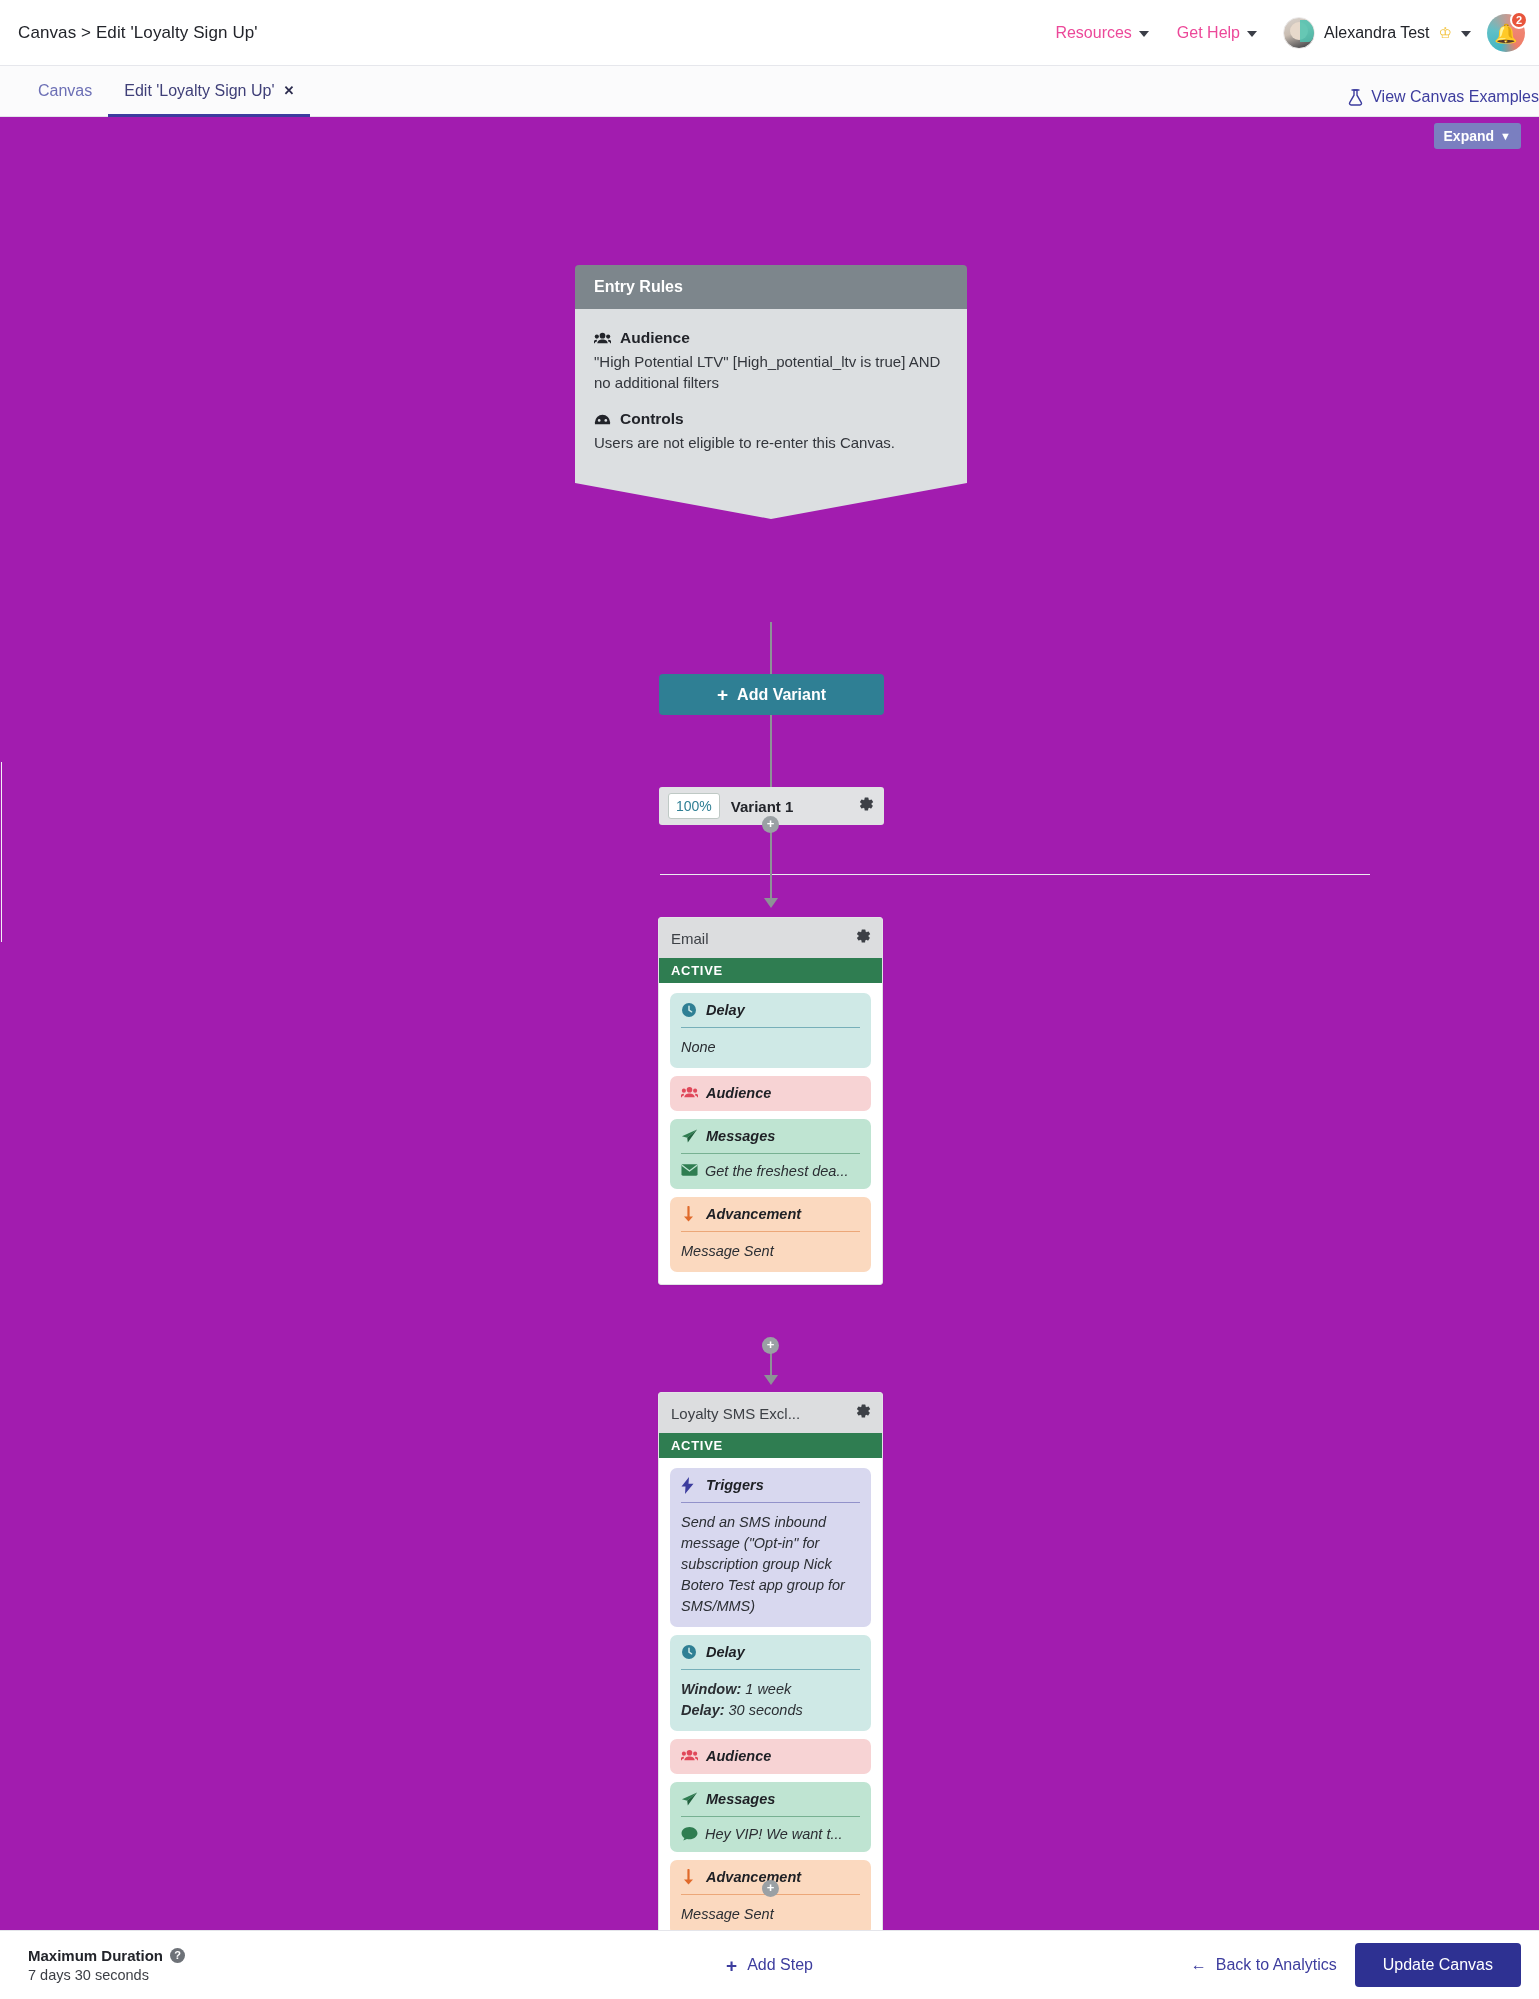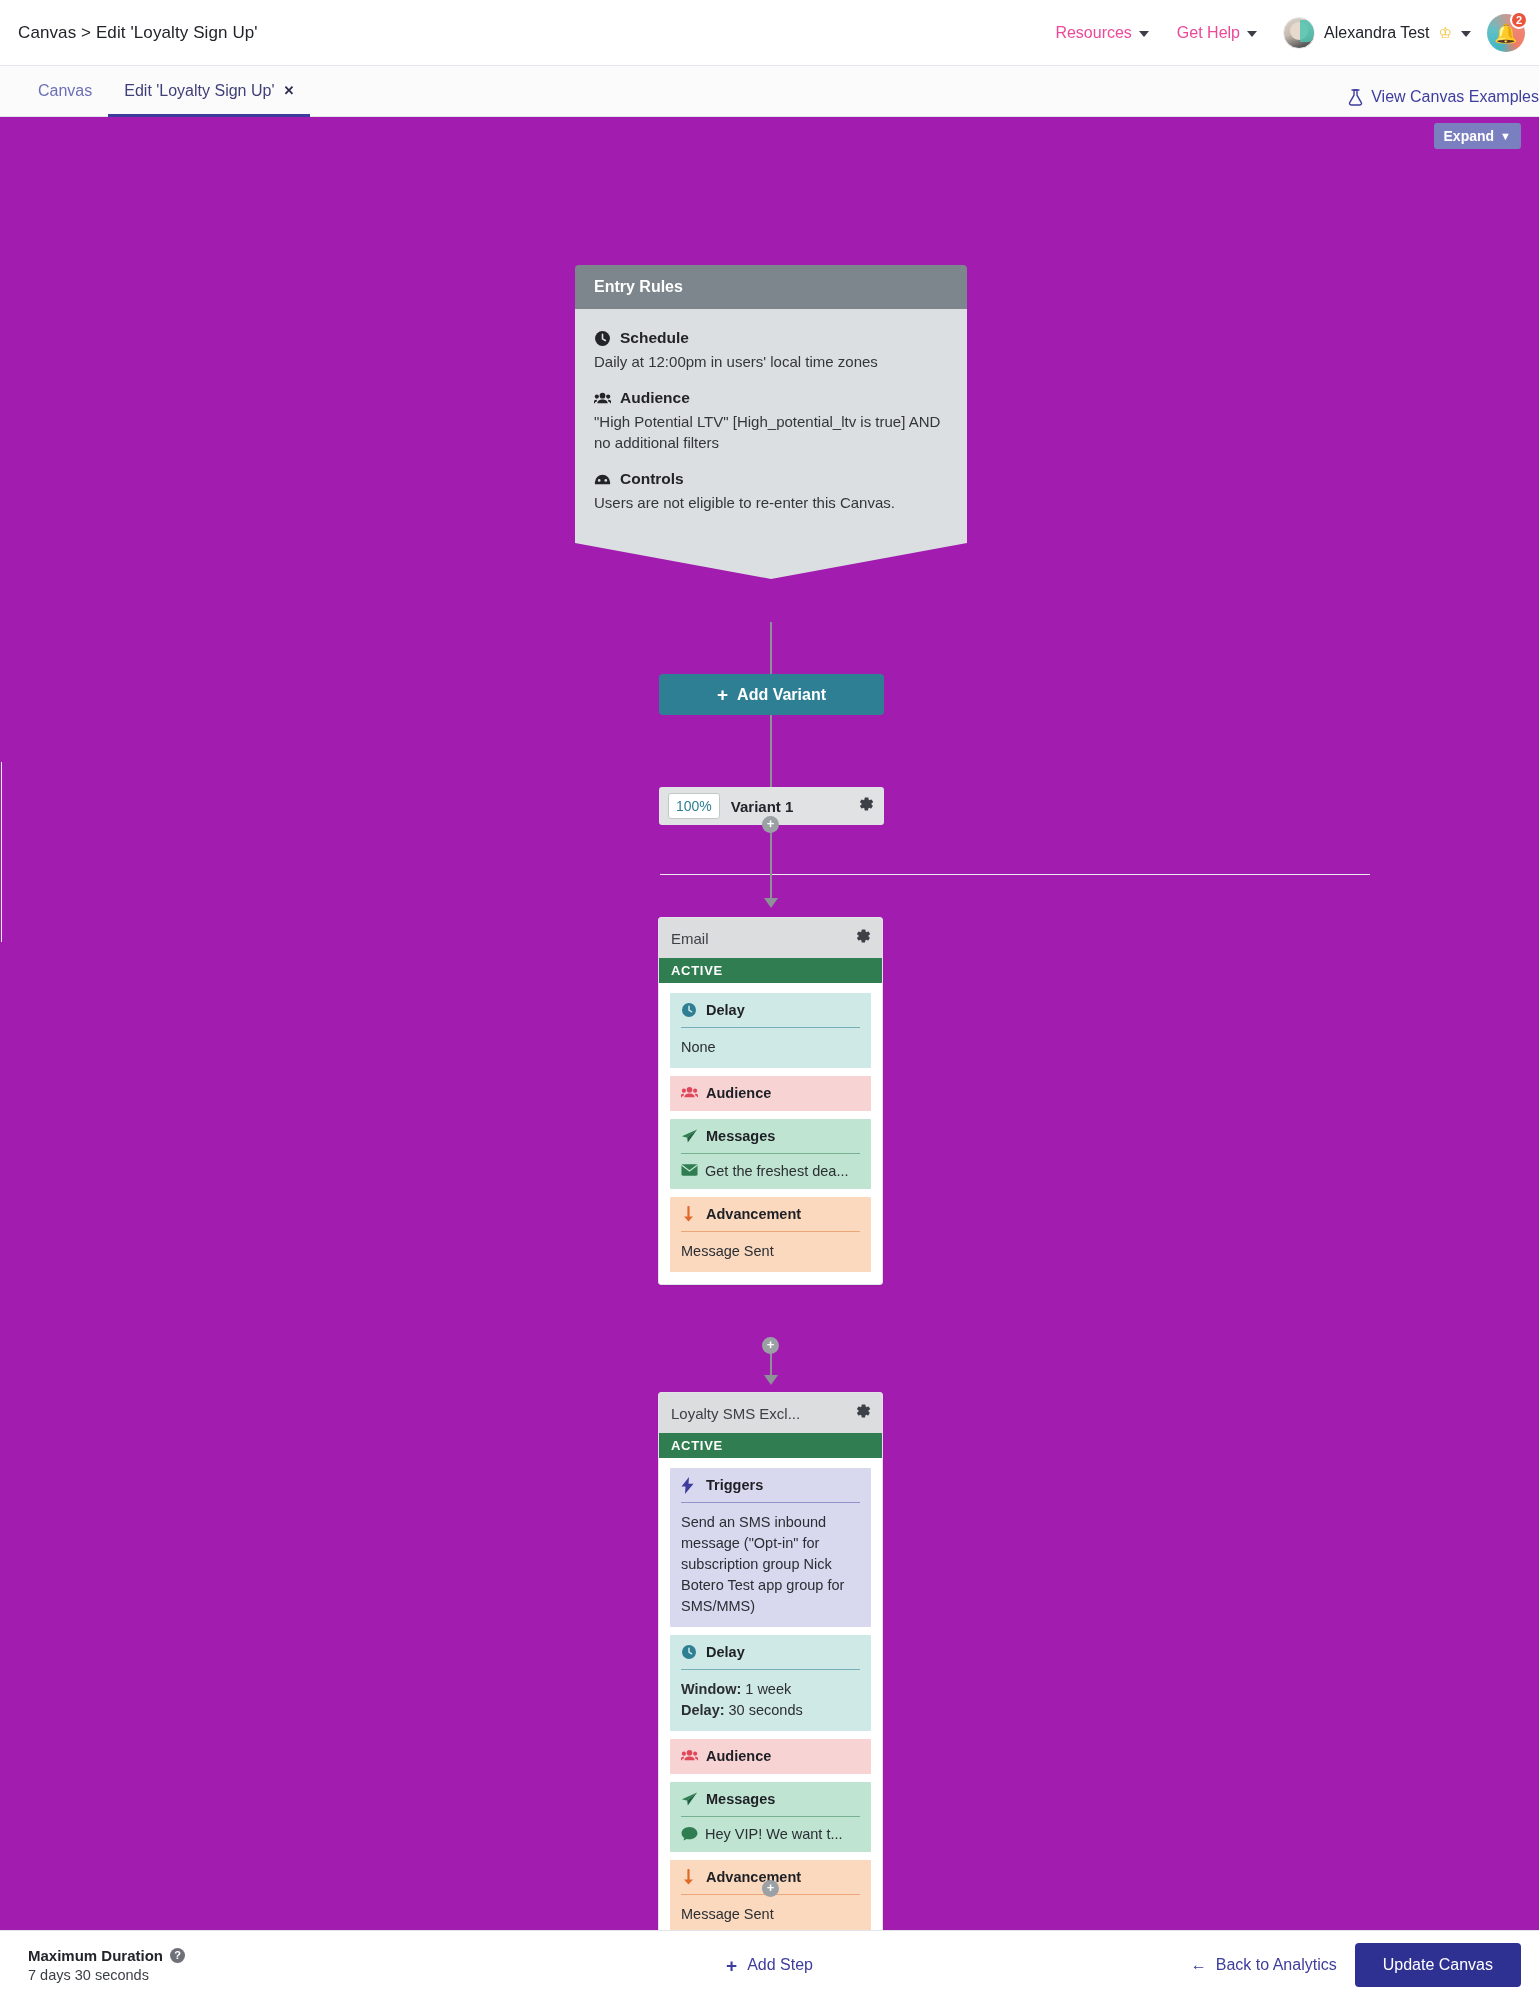--- a/index.html
+++ b/index.html
@@ -179,21 +179,21 @@
     padding: 9px 10px 9px 12px; gap: 8px;
   }
   .step-title {
     font-size: 15px; color: #3d4046; white-space: nowrap; overflow: hidden; text-overflow: ellipsis;
   }
   .step-status {
     background: #2f7d51; color: #fff; font-size: 13px; font-weight: bold;
     letter-spacing: .7px; padding: 5px 12px;
   }
   .step-body { padding: 10px 11px 12px 11px; display: flex; flex-direction: column; gap: 8px; }
-  .blk { border-radius: 1px; padding: 9px 11px 10px 11px; }
+  .blk { border-radius: 7px; padding: 9px 11px 10px 11px; font-style: italic; }
   .blk-head {
     display: flex; align-items: center; gap: 9px;
     font-size: 14.5px; font-weight: bold; color: #1e2025;
   }
   .blk-rule { height: 1px; margin: 9px 0 9px 0; }
   .blk-text { font-size: 14.5px; color: #2b2e33; line-height: 1.45; }
   .blk-line { display: flex; align-items: flex-start; gap: 8px; font-size: 14.5px; color: #2b2e33; }
   .blk-line-txt { white-space: nowrap; overflow: hidden; text-overflow: ellipsis; }
 
   .blk-delay  { background: #cfe9e6; }
@@ -292,32 +292,20 @@
 
   <div class="expand-btn">
     <span>Expand</span>
     <span class="expand-chev">▼</span>
   </div>
 
   <div class="entry-card">
     <div class="entry-head">Entry Rules</div>
     <div class="entry-body">
 
-      <div class="rule">
-        <div class="rule-head">
-          <span class="rule-ico">
-            <svg width="17" height="17" viewBox="0 0 16 16">
-                <circle cx="8" cy="8" r="7" fill="#22242a"></circle>
-                <path d="M8 4v4.3l2.7 1.6" stroke="#dcdfe1" stroke-width="1.5" fill="none" stroke-linecap="round"></path>
-              </svg>
-          </span>
-          <span>Schedule</span>
-        </div>
-        <div class="rule-text">Daily at 12:00pm in users' local time zones</div>
-      </div>
 
       <div class="rule">
         <div class="rule-head">
           <span class="rule-ico">
             <svg width="17" height="17" viewBox="0 0 18 16">
                 <circle cx="9" cy="5" r="3" fill="#22242a"></circle>
                 <circle cx="3" cy="6" r="2.2" fill="#22242a"></circle>
                 <circle cx="15" cy="6" r="2.2" fill="#22242a"></circle>
                 <path d="M3.5 13c0-2.4 2.5-4 5.5-4s5.5 1.6 5.5 4z" fill="#22242a"></path>
                 <path d="M0 13c0-1.7 1.2-2.8 3-2.8" stroke="#22242a" stroke-width="1.8" fill="none"></path>

